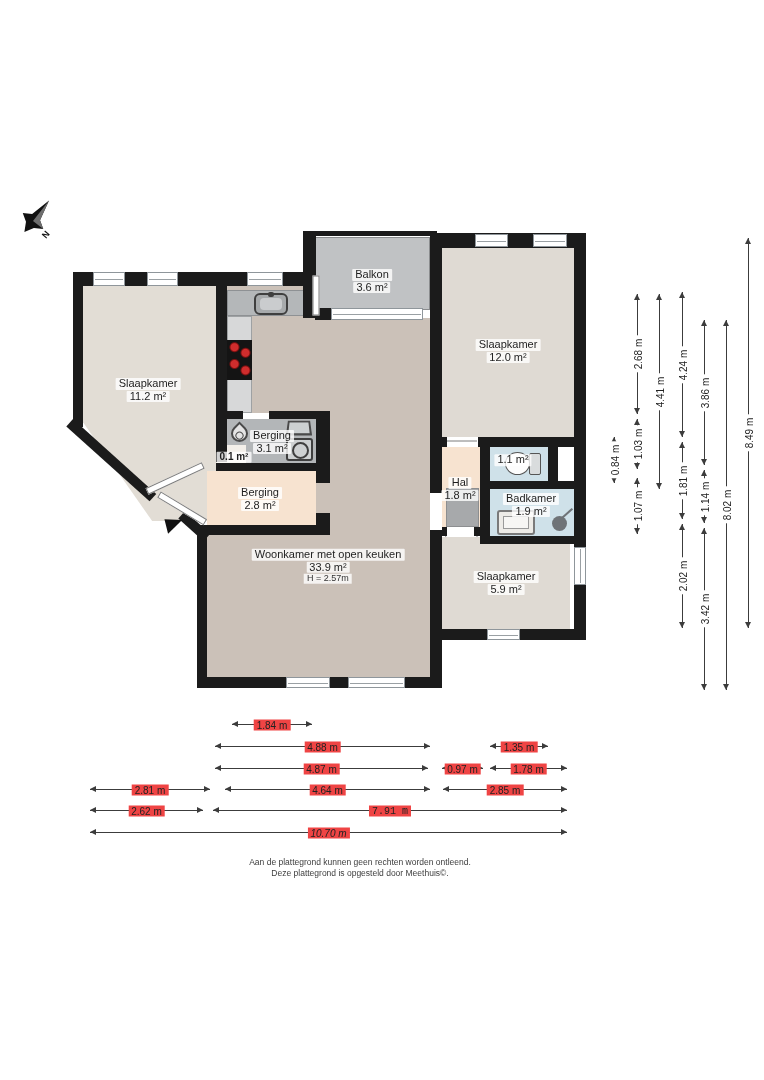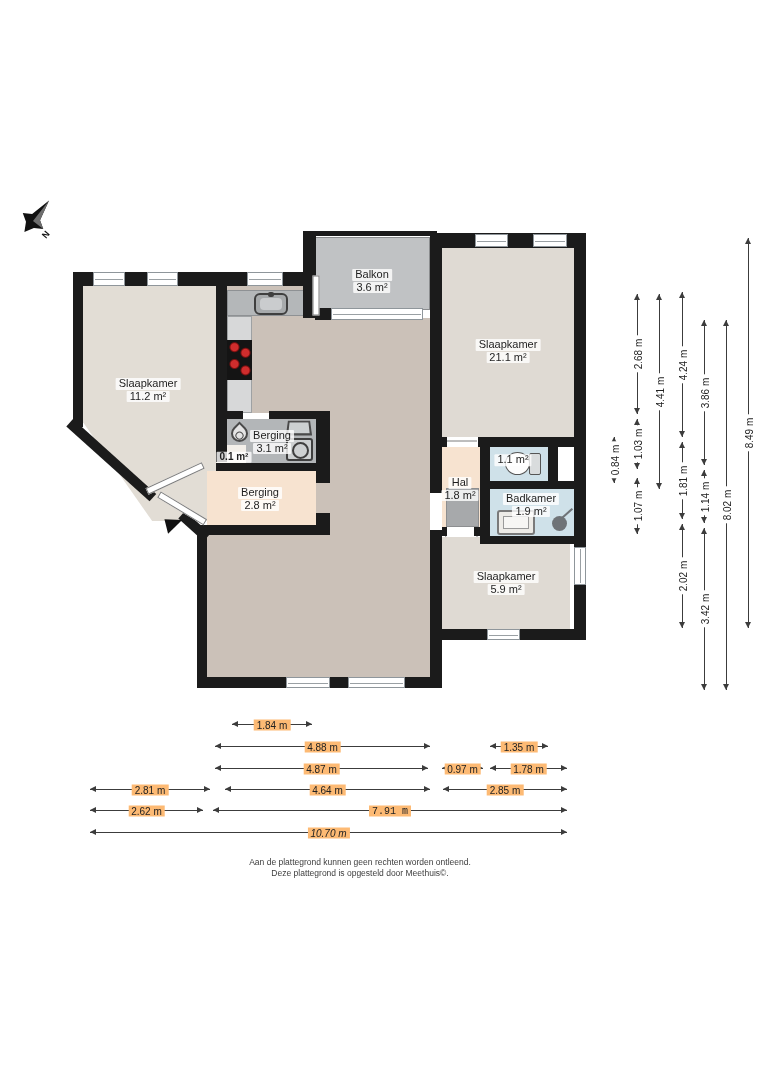--- a/index.html
+++ b/index.html
@@ -25,21 +25,21 @@
                   width:max-content;font-size:9px;color:#333;}
   .roomlabel.small{font-size:10px;}
   
   .dimh{position:absolute;height:9px;}
   .dimh .ln{position:absolute;top:4px;left:0;right:0;height:1px;background:#3c3c3c;}
   .dimh .al{position:absolute;left:0;top:1px;width:0;height:0;
             border-top:3px solid transparent;border-bottom:3px solid transparent;border-right:6px solid #3c3c3c;}
   .dimh .ar{position:absolute;right:0;top:1px;width:0;height:0;
             border-top:3px solid transparent;border-bottom:3px solid transparent;border-left:6px solid #3c3c3c;}
   .dimh .lb{position:absolute;left:50%;top:4.5px;transform:translate(-50%,-50%);
-            background:#fdba74;padding:0 3px;font-size:10px;color:#222;white-space:nowrap;}
+            background:#ef4444;padding:0 3px;font-size:10px;color:#222;white-space:nowrap;}
   .dimv{position:absolute;width:9px;}
   .dimv .ln{position:absolute;left:4px;top:0;bottom:0;width:1px;background:#3c3c3c;}
   .dimv .at{position:absolute;top:0;left:1px;width:0;height:0;
             border-left:3px solid transparent;border-right:3px solid transparent;border-bottom:6px solid #3c3c3c;}
   .dimv .ab{position:absolute;bottom:0;left:1px;width:0;height:0;
             border-left:3px solid transparent;border-right:3px solid transparent;border-top:6px solid #3c3c3c;}
   .dimv .lb{position:absolute;left:4.5px;top:50%;transform:translate(-50%,-50%) rotate(-90deg);
             background:#fff;padding:0 3px;font-size:10px;color:#222;white-space:nowrap;}
   
   .icon{position:absolute;box-sizing:border-box;}
@@ -182,21 +182,21 @@
     <div class="roomlabel" style="left: 148px; top: 390px;">
       <span class="ln">Slaapkamer</span>
       <span class="ln">11.2 m²</span>
     </div>
     <div class="roomlabel" style="left: 372px; top: 281px;">
       <span class="ln">Balkon</span>
       <span class="ln">3.6 m²</span>
     </div>
     <div class="roomlabel" style="left: 508px; top: 351px;">
       <span class="ln">Slaapkamer</span>
-      <span class="ln">21.1 m²</span>
+      <span class="ln">12.0 m²</span>
     </div>
     <div class="roomlabel" style="left: 272px; top: 442px;">
       <span class="ln">Berging</span>
       <span class="ln">3.1 m²</span>
     </div>
     <div class="roomlabel small" style="left: 234px; top: 457px; font-weight: bold;">
       <span class="ln">0.1 m²</span>
     </div>
     <div class="roomlabel" style="left: 260px; top: 499px;">
       <span class="ln">Berging</span>
@@ -210,20 +210,25 @@
       <span class="ln">1.1 m²</span>
     </div>
     <div class="roomlabel" style="left: 531px; top: 505px;">
       <span class="ln">Badkamer</span>
       <span class="ln">1.9 m²</span>
     </div>
     <div class="roomlabel" style="left: 506px; top: 583px;">
       <span class="ln">Slaapkamer</span>
       <span class="ln">5.9 m²</span>
     </div>
+    <div class="roomlabel" style="left: 328px; top: 566px;">
+      <span class="ln">Woonkamer met open keuken</span>
+      <span class="ln">33.9 m²</span>
+      <span class="sub">H = 2.57m</span>
+    </div>
     <div class="dimh" style="left: 232px; top: 720px; width: 80px;">
       <div class="ln"></div>
       <div class="al"></div>
       <div class="ar"></div>
       <span class="lb">1.84 m</span>
     </div>
     <div class="dimh" style="left: 215px; top: 742px; width: 215px;">
       <div class="ln"></div>
       <div class="al"></div>
       <div class="ar"></div>

